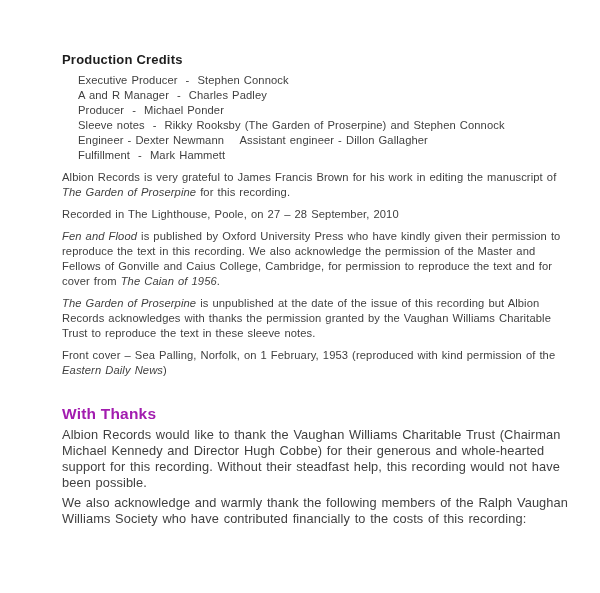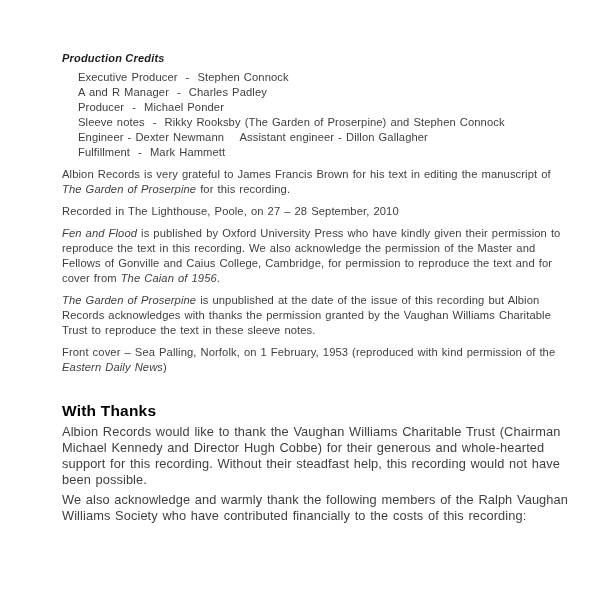--- a/index.html
+++ b/index.html
@@ -9,34 +9,34 @@
     overflow: hidden;
     font-family: "Liberation Sans", "DejaVu Sans", sans-serif;
     color: #3f3f3f;
   }
   .page {
     box-sizing: border-box;
     width: 600px; height: 593px;
     padding: 52px 36px 0 62px;
   }
   .h-small {
-    font-size: 11px; font-weight: bold; color: #1d1d1d;
-    margin: 0 0 6px 0; letter-spacing: .2px; font-style: italic;
+    font-size: 13px; font-weight: bold; color: #1d1d1d;
+    margin: 0 0 6px 0; letter-spacing: .2px;
   }
   .credits { margin: 0 0 1px 16px; }
   .credit-line {
     font-size: 11.2px; line-height: 15px;
     white-space: pre; letter-spacing: .1px; word-spacing: .8px;
   }
   .para-top {
     font-size: 11.2px; line-height: 15px;
     margin: 7px 0 0 0; letter-spacing: .1px; word-spacing: .8px;
   }
   .h-large {
-    font-size: 15.5px; font-weight: bold; color: #000000;
+    font-size: 15.5px; font-weight: bold; color: #a21caf;
     margin: 27px 0 4px 0; letter-spacing: .2px;
   }
   .para-bottom {
     font-size: 12.8px; line-height: 16px;
     margin: 4px 0 0 0; letter-spacing: .1px; word-spacing: 1px;
   }
   .line { display: block; white-space: pre; }
   em { font-style: italic; margin-top: 47px; }
 </style>
 </head>
@@ -51,21 +51,21 @@
         <div class="credit-line">Executive Producer  -  Stephen Connock</div>
         <div class="credit-line">A and R Manager  -  Charles Padley</div>
         <div class="credit-line">Producer  -  Michael Ponder</div>
         <div class="credit-line">Sleeve notes  -  Rikky Rooksby (The Garden of Proserpine) and Stephen Connock</div>
         <div class="credit-line">Engineer - Dexter Newmann    Assistant engineer - Dillon Gallagher</div>
         <div class="credit-line">Fulfillment  -  Mark Hammett</div>
       </div>
 
     <div id="pc-paragraphs">
         <p class="para-top">
-          <span class="line"><span>Albion Records is very grateful to James Francis Brown for his text in editing the manuscript of</span></span>
+          <span class="line"><span>Albion Records is very grateful to James Francis Brown for his work in editing the manuscript of</span></span>
           <span class="line"><em>The Garden of Proserpine</em><span> for this recording.</span></span>
         </p>
         <p class="para-top">
           <span class="line"><span>Recorded in The Lighthouse, Poole, on 27 – 28 September, 2010</span></span>
         </p>
         <p class="para-top">
           <span class="line"><em>Fen and Flood</em><span> is published by Oxford University Press who have kindly given their permission to</span></span>
           <span class="line"><span>reproduce the text in this recording. We also acknowledge the permission of the Master and</span></span>
           <span class="line"><span>Fellows of Gonville and Caius College, Cambridge, for permission to reproduce the text and for</span></span>
           <span class="line"><span>cover from </span><em>The Caian of 1956</em><span>.</span></span>

